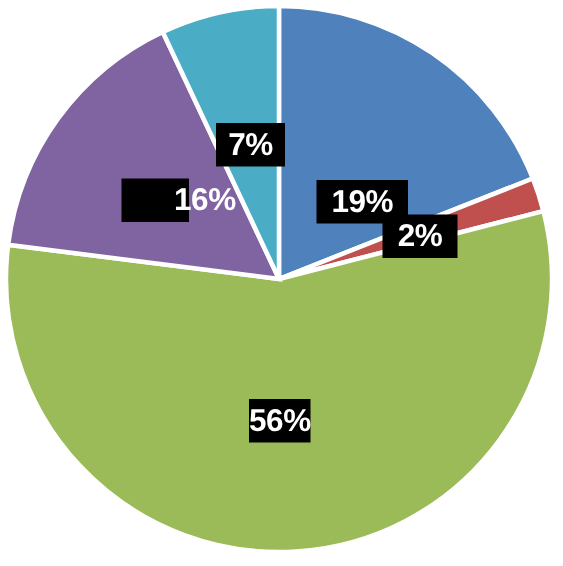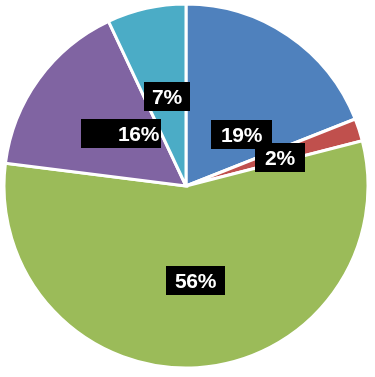--- a/index.html
+++ b/index.html
@@ -43,22 +43,22 @@
     line-height: 29px;
     height: 29px;
     text-align: center;
     letter-spacing: -0.3px;
     white-space: nowrap;
     box-sizing: border-box;
     user-select: none;
   }
   #label-19 { left: 211px; top: 93px;  width: 61px; margin-top: 27px; }
   #label-2  { left: 255px; top: 143px; width: 50px; }
-  #label-56 { left: 166px; top: 266px; width: 59px; }
-  #label-16 { left: 81px;  top: 119px; width: 80px; padding-left: 35px; }
+  #label-56 { left: 166px; top: 266px; width: 41px; }
+  #label-16 { left: 81px;  top: 119px; width: 45px; padding-left: 35px; }
   #label-7  { left: 144px; top: 82px;  width: 46px; }
 </style>
 </head>
 <body>
 
 <div id="chart-root">
 
   <svg id="pie-svg" viewBox="0 0 375 377">
     <g id="slice-group">
         <path d="M 186 186 L 186.00 4.00 A 182 182 0 0 1 355.22 119.00 Z" fill="#4F81BD" class="slice-path" stroke="#FFFFFF" stroke-width="3"></path>

